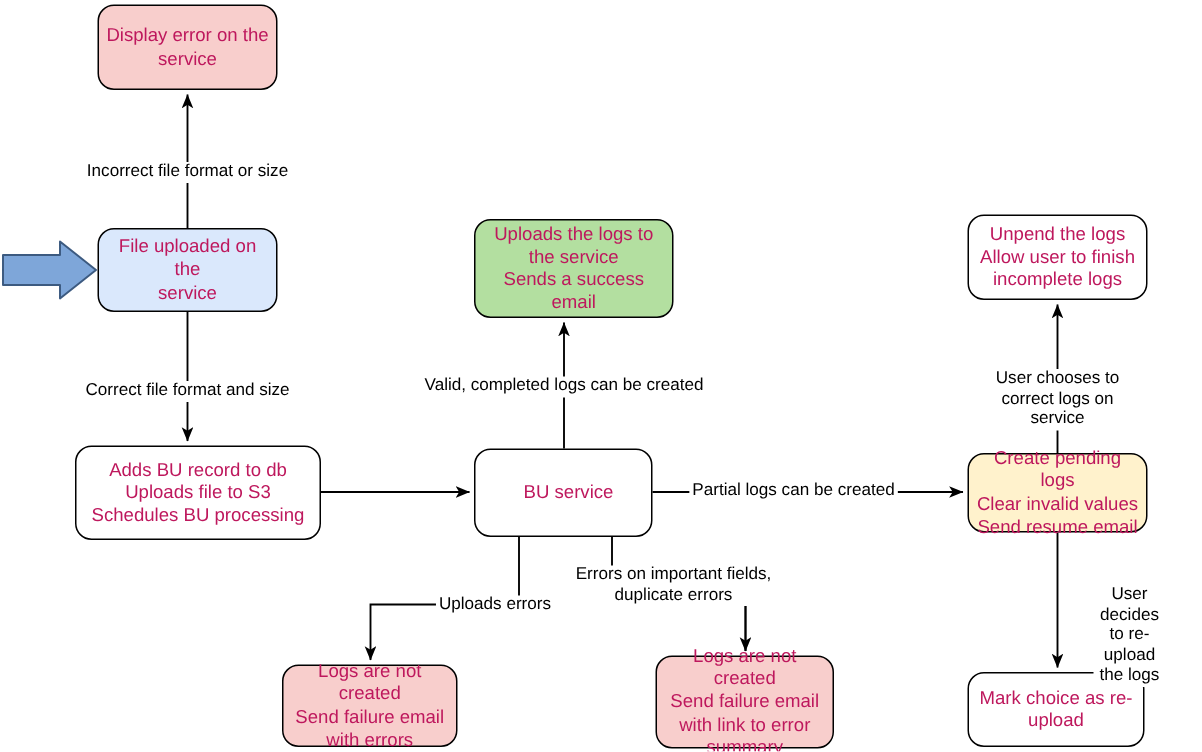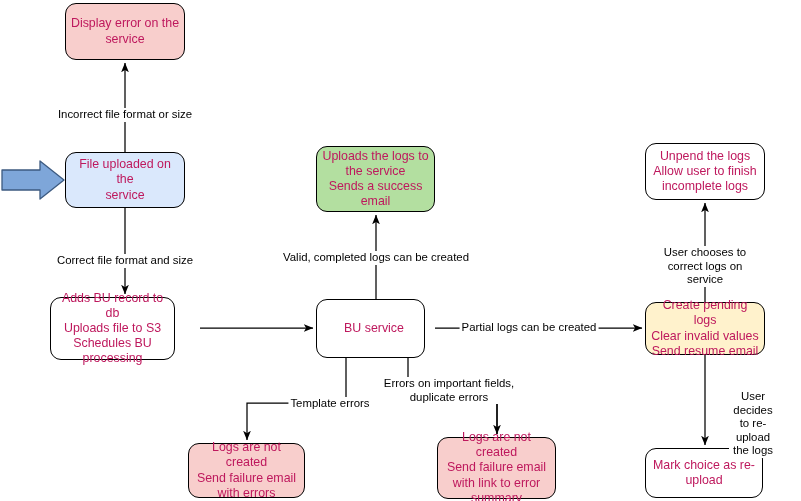--- a/index.html
+++ b/index.html
@@ -85,30 +85,30 @@
   <svg class="layer" viewBox="0 0 801 501" xmlns="http://www.w3.org/2000/svg">
     <path d="M2,170 L40,170 L40,161 L64,180 L40,199 L40,190 L2,190 z" fill="#7ea6d9" stroke="#3c5a80" stroke-width="1.3" stroke-linejoin="round"></path>
   </svg>
 
   <div class="node" style="left:65px; top:3px; width:120px; height:57px; background:#f8cecc;">Display error on the
 service</div>
 
   <div class="node" style="left:65px; top:152px; width:120px; height:56px; background:#dae8fc;">File uploaded on the
 service</div>
 
-  <div class="node" style="left:50px; top:297px; width:125px; height:63px; background:#ffffff;">Adds BU record to db
+  <div class="node" style="left:50px; top:297px; width:164px; height:63px; background:#ffffff;">Adds BU record to db
 Uploads file to S3
 Schedules BU processing</div>
 
-  <div class="node" style="left:316px; top:146px; width:119px; height:66px; background:#b3dfa0;">Uploads the logs to
+  <div class="node" style="left:316px; top:146px; width:133px; height:66px; background:#b3dfa0;">Uploads the logs to
 the service
 Sends a success
 email</div>
 
-  <div class="node" style="left:316px; top:299px; width:109px; height:59px; background:#ffffff;padding-left:11px;">BU service</div>
+  <div class="node" style="left:316px; top:299px; width:119px; height:59px; background:#ffffff;padding-left:11px;">BU service</div>
 
   <div class="node" style="left:645px; top:143px; width:120px; height:57px; background:#ffffff;">Unpend the logs
 Allow user to finish
 incomplete logs</div>
 
   <div class="node" style="left:645px; top:302px; width:120px; height:53px; background:#fff2cc;">Create pending logs
 Clear invalid values
 Send resume email</div>
 
   <div class="node" style="left:188px; top:443px; width:117px; height:55px; background:#f8cecc;">Logs are not created
@@ -126,20 +126,20 @@
   <div class="edge-label" style="left:125px; top:108px;">Incorrect file format or size</div>
 
   <div class="edge-label" style="left:125px; top:254px;">Correct file format and size</div>
 
   <div class="edge-label" style="left:376px; top:251px;">Valid, completed logs can be created</div>
 
   <div class="edge-label" style="left:705px; top:246px;">User chooses to correct logs on service</div>
 
   <div class="edge-label" style="left:529px; top:321px;">Partial logs can be created</div>
 
-  <div class="edge-label" style="left:330px; top:397px;">Template errors</div>
+  <div class="edge-label" style="left:330px; top:397px;">Uploads errors</div>
 
   <div class="edge-label" style="left:449px; top:377px;">Errors on important fields,
 duplicate errors</div>
 
   <div class="edge-label" style="left:705px; top:390px;margin-left:48px;">User decides to re-upload the logs</div>
 
 </div>
 
 </body></html>

